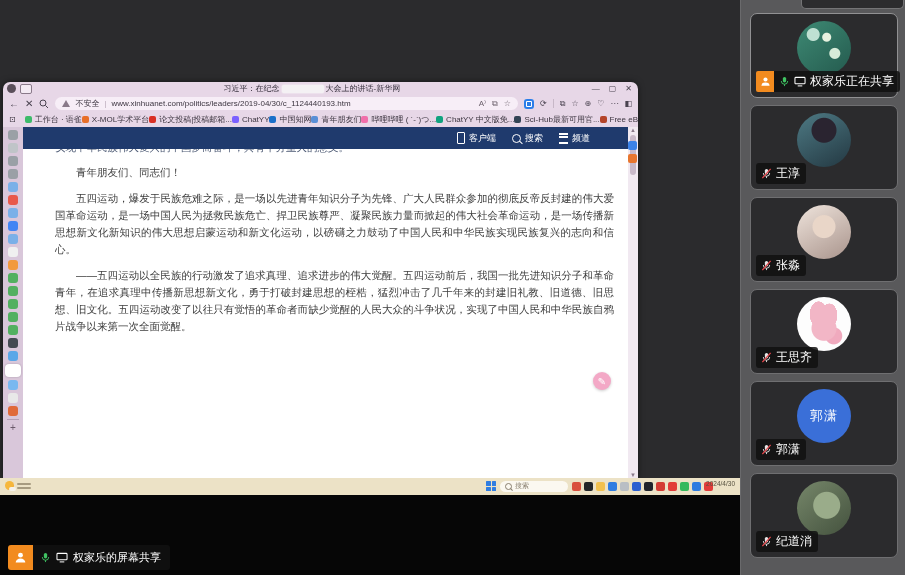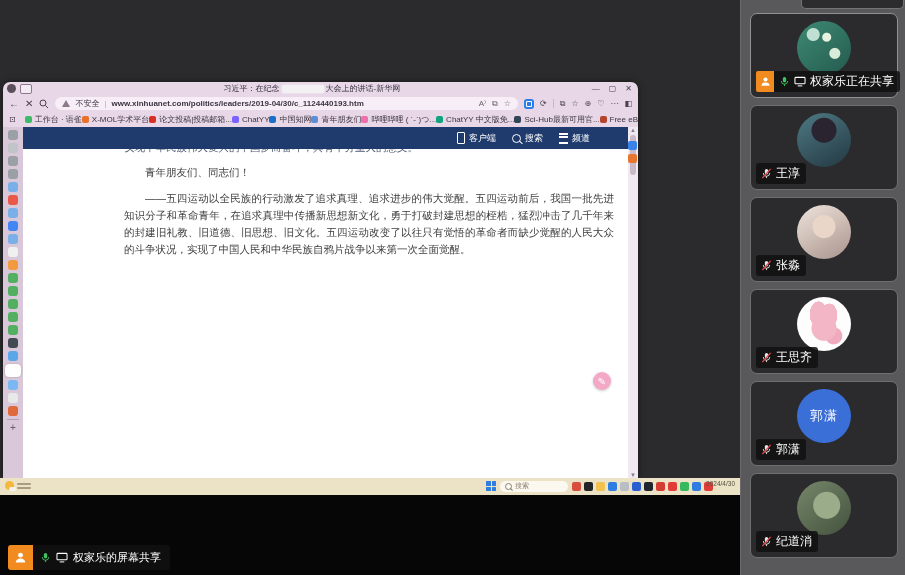--- a/index.html
+++ b/index.html
@@ -20,21 +20,21 @@
   .redact{display:inline-block;width:42px;height:8px;background:#f4f1f4;border-radius:2px;
           vertical-align:middle;margin:0 2px;box-shadow:0 0 2px #fff;}
   .winbtns{display:flex;gap:9px;font-size:8px;color:#4a4350;margin-right:2px;}
   .navbar{height:17px;display:flex;align-items:center;padding:0 6px;gap:6px;}
   .nav-ic{font-size:10px;color:#4a4350;line-height:1;}
   .addr{flex:1;height:13px;background:#f7eef7;border-radius:7px;display:flex;align-items:center;
         padding:0 7px;gap:5px;font-size:8px;color:#3c3540;min-width:0;}
   .warn-tri{width:0;height:0;border-left:4px solid transparent;border-right:4px solid transparent;
             border-bottom:7px solid #8a7a8a;position:relative;}
   .addr .sep{color:#b9a9b9;}
-  .url{white-space:nowrap;overflow:hidden;text-overflow:ellipsis;flex:1;font-weight:bold;}
+  .url{white-space:nowrap;overflow:hidden;text-overflow:ellipsis;flex:1;}
   .addr-right{display:flex;gap:6px;font-size:8px;color:#6a5f6a;}
   .ext-blue{width:10px;height:10px;border-radius:3px;background:#2b7de8;display:inline-block;
             box-shadow:inset 0 0 0 2px #2b7de8, inset 0 0 0 3px #fff;}
   .nav-right{display:flex;align-items:center;gap:6px;font-size:8px;color:#4a4350;}
   .vline{width:1px;height:9px;background:#c7b7c7;}
   .bookmarksbar{height:15px;display:flex;align-items:center;padding:0 6px;gap:9px;font-size:8px;
                 color:#3c3540;white-space:nowrap;overflow:hidden;}
   .bm{display:flex;align-items:center;gap:3px;}
   .bm i{width:7px;height:7px;border-radius:2px;display:inline-block;flex:none;}
   .bm-spacer{flex:1;}
@@ -51,21 +51,21 @@
   .pagearea{flex:1;position:relative;background:#fff;overflow:hidden;}
   .site-header{position:relative;z-index:3;height:22px;background:#1f3a6d;display:flex;
                align-items:center;justify-content:flex-end;gap:16px;padding-right:38px;color:#fff;font-size:9px;}
   .sh-item{display:flex;align-items:center;gap:4px;}
   .ph-ico{width:6px;height:10px;border:1px solid #fff;border-radius:1px;}
   .mag-ico{width:7px;height:7px;border:1px solid #fff;border-radius:50%;position:relative;}
   .mag-ico:after{content:"";position:absolute;width:4px;height:1px;background:#fff;
                  transform:rotate(45deg);right:-3px;bottom:-1px;}
   .burger{width:9px;height:7px;border-top:2px solid #fff;border-bottom:2px solid #fff;}
   .burger:before{content:"";display:block;height:2px;background:#fff;margin-top:1.5px;}
-  .article{padding:0 14px 0 101px;color:#3d3d3d;font-size:10.5px;line-height:17px;
+  .article{padding:0 14px 0 32px;color:#3d3d3d;font-size:10.5px;line-height:17px;
            text-align:justify;}
   .article p{margin:9px 0;text-indent:2em;}
   .clip-line{height:6px;overflow:hidden;}
   .clip-line span{display:block;margin-top:-9px;line-height:15px;color:#4d5a74;font-size:10.5px;text-indent:0;}
   .float-btn{position:absolute;right:17px;top:245px;width:18px;height:18px;border-radius:50%;
              background:#f3a8c6;color:#fff;font-size:10px;display:flex;align-items:center;
              justify-content:center;box-shadow:0 1px 3px rgba(0,0,0,.2);z-index:4;}
   .scrollbar{width:10px;background:#f1e9f1;position:relative;flex:none;}
   .sb-arrow{position:absolute;left:0;width:10px;text-align:center;font-size:6px;color:#8a7a8a;}
   .sb-thumb{position:absolute;left:2px;top:8px;width:6px;height:40px;background:#c9b9c9;border-radius:3px;}
@@ -270,20 +270,21 @@
           <span class="sh-item">
               <span class="burger"></span>
               <span>频道</span>
             </span>
         </div>
         <div class="article">
           <div class="clip-line">
               <span>实现中华民族伟大复兴的中国梦而奋斗，具有十分重大的意义。</span>
             </div>
           <p>青年朋友们、同志们！</p>
+          <p>五四运动，爆发于民族危难之际，是一场以先进青年知识分子为先锋、广大人民群众参加的彻底反帝反封建的伟大爱国革命运动，是一场中国人民为拯救民族危亡、捍卫民族尊严、凝聚民族力量而掀起的伟大社会革命运动，是一场传播新思想新文化新知识的伟大思想启蒙运动和新文化运动，以磅礴之力鼓动了中国人民和中华民族实现民族复兴的志向和信心。</p>
           <p>——五四运动以全民族的行动激发了追求真理、追求进步的伟大觉醒。五四运动前后，我国一批先进知识分子和革命青年，在追求真理中传播新思想新文化，勇于打破封建思想的桎梏，猛烈冲击了几千年来的封建旧礼教、旧道德、旧思想、旧文化。五四运动改变了以往只有觉悟的革命者而缺少觉醒的人民大众的斗争状况，实现了中国人民和中华民族自鸦片战争以来第一次全面觉醒。</p>
         </div>
         <div class="float-btn">✎</div>
       </div>
       <div class="scrollbar">
         <span class="sb-arrow" style="top:0;">▲</span>
         <span class="sb-thumb"></span>
         <span class="sb-arrow" style="bottom:0;">▼</span>
       </div>
       <div class="side-mini" id="side-mini">

